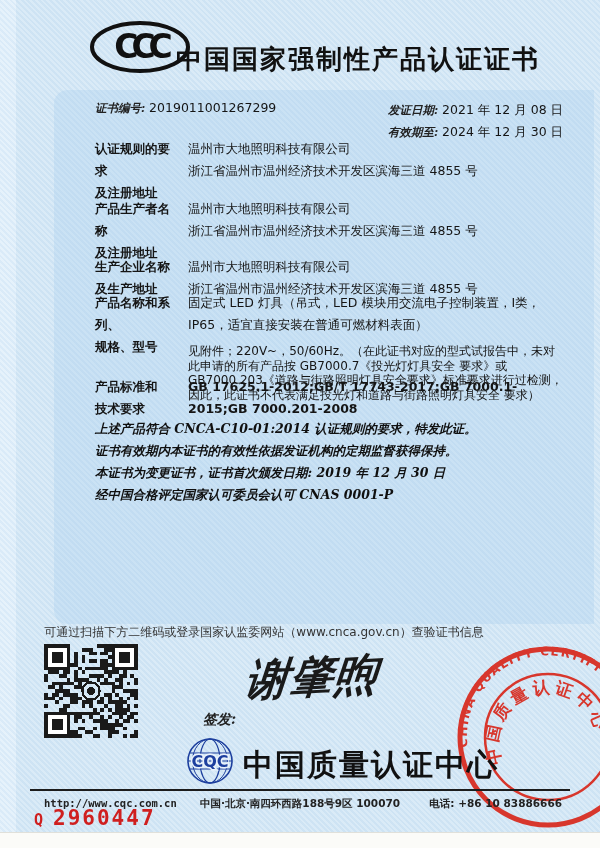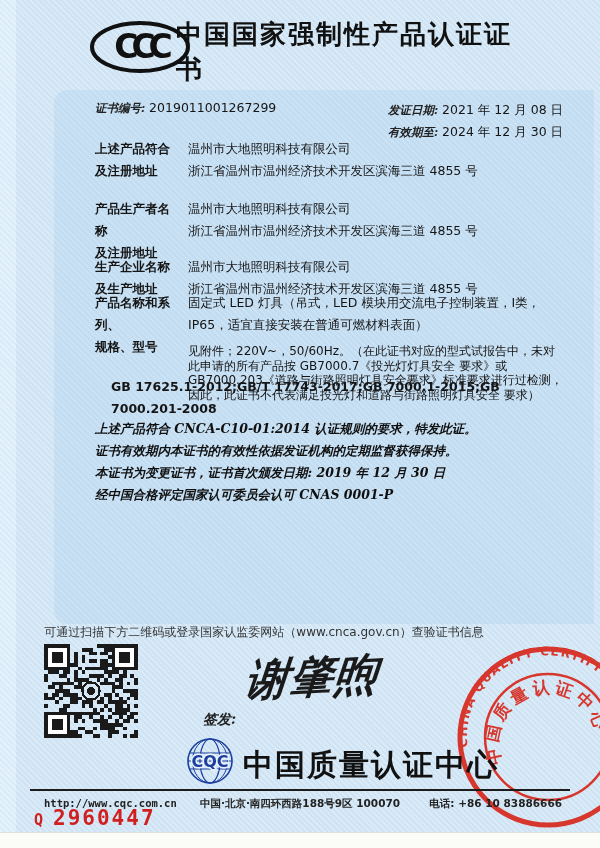--- a/index.html
+++ b/index.html
@@ -7,23 +7,23 @@
   .page{position:relative;width:600px;height:848px;overflow:hidden;
     background:
       repeating-linear-gradient(45deg, rgba(255,255,255,.12) 0 2px, rgba(120,170,215,.08) 2px 4px),
       linear-gradient(90deg,#e2f0fb 0 16px,#d5e8f6 16px 100%);
     color:#151515;}
   .panel{position:absolute;left:54px;top:90px;width:540px;height:534px;
     background:rgba(165,205,238,.30);border-radius:14px 0 0 14px;}
   .bottom-strip{position:absolute;left:0;bottom:0;width:600px;height:15px;background:#fbfbf8;border-top:1px solid #e0e0da;}
 
   
-  .header{position:absolute;left:0;top:12px;width:524px;height:64px;}
+  .header{position:absolute;left:0;top:12px;width:524px;height:64px;padding-left:36px;}
   .ccc{position:absolute;left:88px;top:8px;}
-  .title{position:absolute;left:176px;top:5px;font-size:26px;font-weight:bold;letter-spacing:2px;color:#111;}
+  .title{position:absolute;left:176px;top:30px;font-size:26px;font-weight:bold;letter-spacing:2px;color:#111;}
 
   
   .kai{font-family:"DejaVu Serif","Liberation Serif",serif;font-style:italic;font-weight:bold;}
   .meta-certno{position:absolute;left:95px;top:100px;font-size:12px;}
   .meta-dates{position:absolute;left:388px;top:99px;font-size:12px;line-height:21px;}
   .meta-certno .lab,.meta-dates .lab{font-size:11.5px;color:#222;margin-top:44px;}
   .meta-certno .val,.meta-dates .val{font-weight:normal;font-size:12.5px;}
 
   
   .row{position:absolute;left:95px;width:468px;display:flex;}
@@ -81,21 +81,21 @@
       <span class="val">2021 年 12 月 08 日</span>
     </div>
     <div>
       <span class="lab kai">有效期至:</span>
       <span class="val">2024 年 12 月 30 日</span>
     </div>
   </div>
 
   <div class="row" style="top:138px">
     <div class="lcol">
-      <div>上述产品符合</div>
+      <div>认证规则的要求</div>
         <div>及注册地址</div>
     </div>
     <div class="vcol">
       <div>温州市大地照明科技有限公司</div>
         <div>浙江省温州市温州经济技术开发区滨海三道 4855 号</div>
     </div>
   </div>
 
   <div class="row" style="top:198px">
     <div class="lcol">
@@ -124,20 +124,24 @@
       <div>产品名称和系列、</div>
         <div>规格、型号</div>
     </div>
     <div class="vcol">
       <div class="p1">固定式 LED 灯具（吊式，LED 模块用交流电子控制装置，Ⅰ类， IP65，适宜直接安装在普通可燃材料表面）</div>
       <div class="p2">见附件；220V~，50/60Hz。（在此证书对应的型式试报告中，未对此申请的所有产品按 GB7000.7《投光灯灯具安全 要求》或 GB7000.203《道路与街路照明灯具安全要求》标准要求进行过检测，因此，此证书不代表满足投光灯和道路与街路照明灯具安全 要求）</div>
     </div>
   </div>
 
   <div class="row standards" style="top:376px">
+    <div class="lcol">
+      <div>产品标准和</div>
+        <div>技术要求</div>
+    </div>
     <div class="vcol">GB 17625.1-2012;GB/T 17743-2017;GB 7000.1-2015;GB 7000.201-2008</div>
   </div>
 
   <div class="statement kai">
     <div>上述产品符合 CNCA-C10-01:2014 认证规则的要求，特发此证。</div>
     <div>证书有效期内本证书的有效性依据发证机构的定期监督获得保持。</div>
     <div>本证书为变更证书，证书首次颁发日期: 2019 年 12 月 30 日</div>
     <div>经中国合格评定国家认可委员会认可 CNAS 0001-P</div>
   </div>
 

